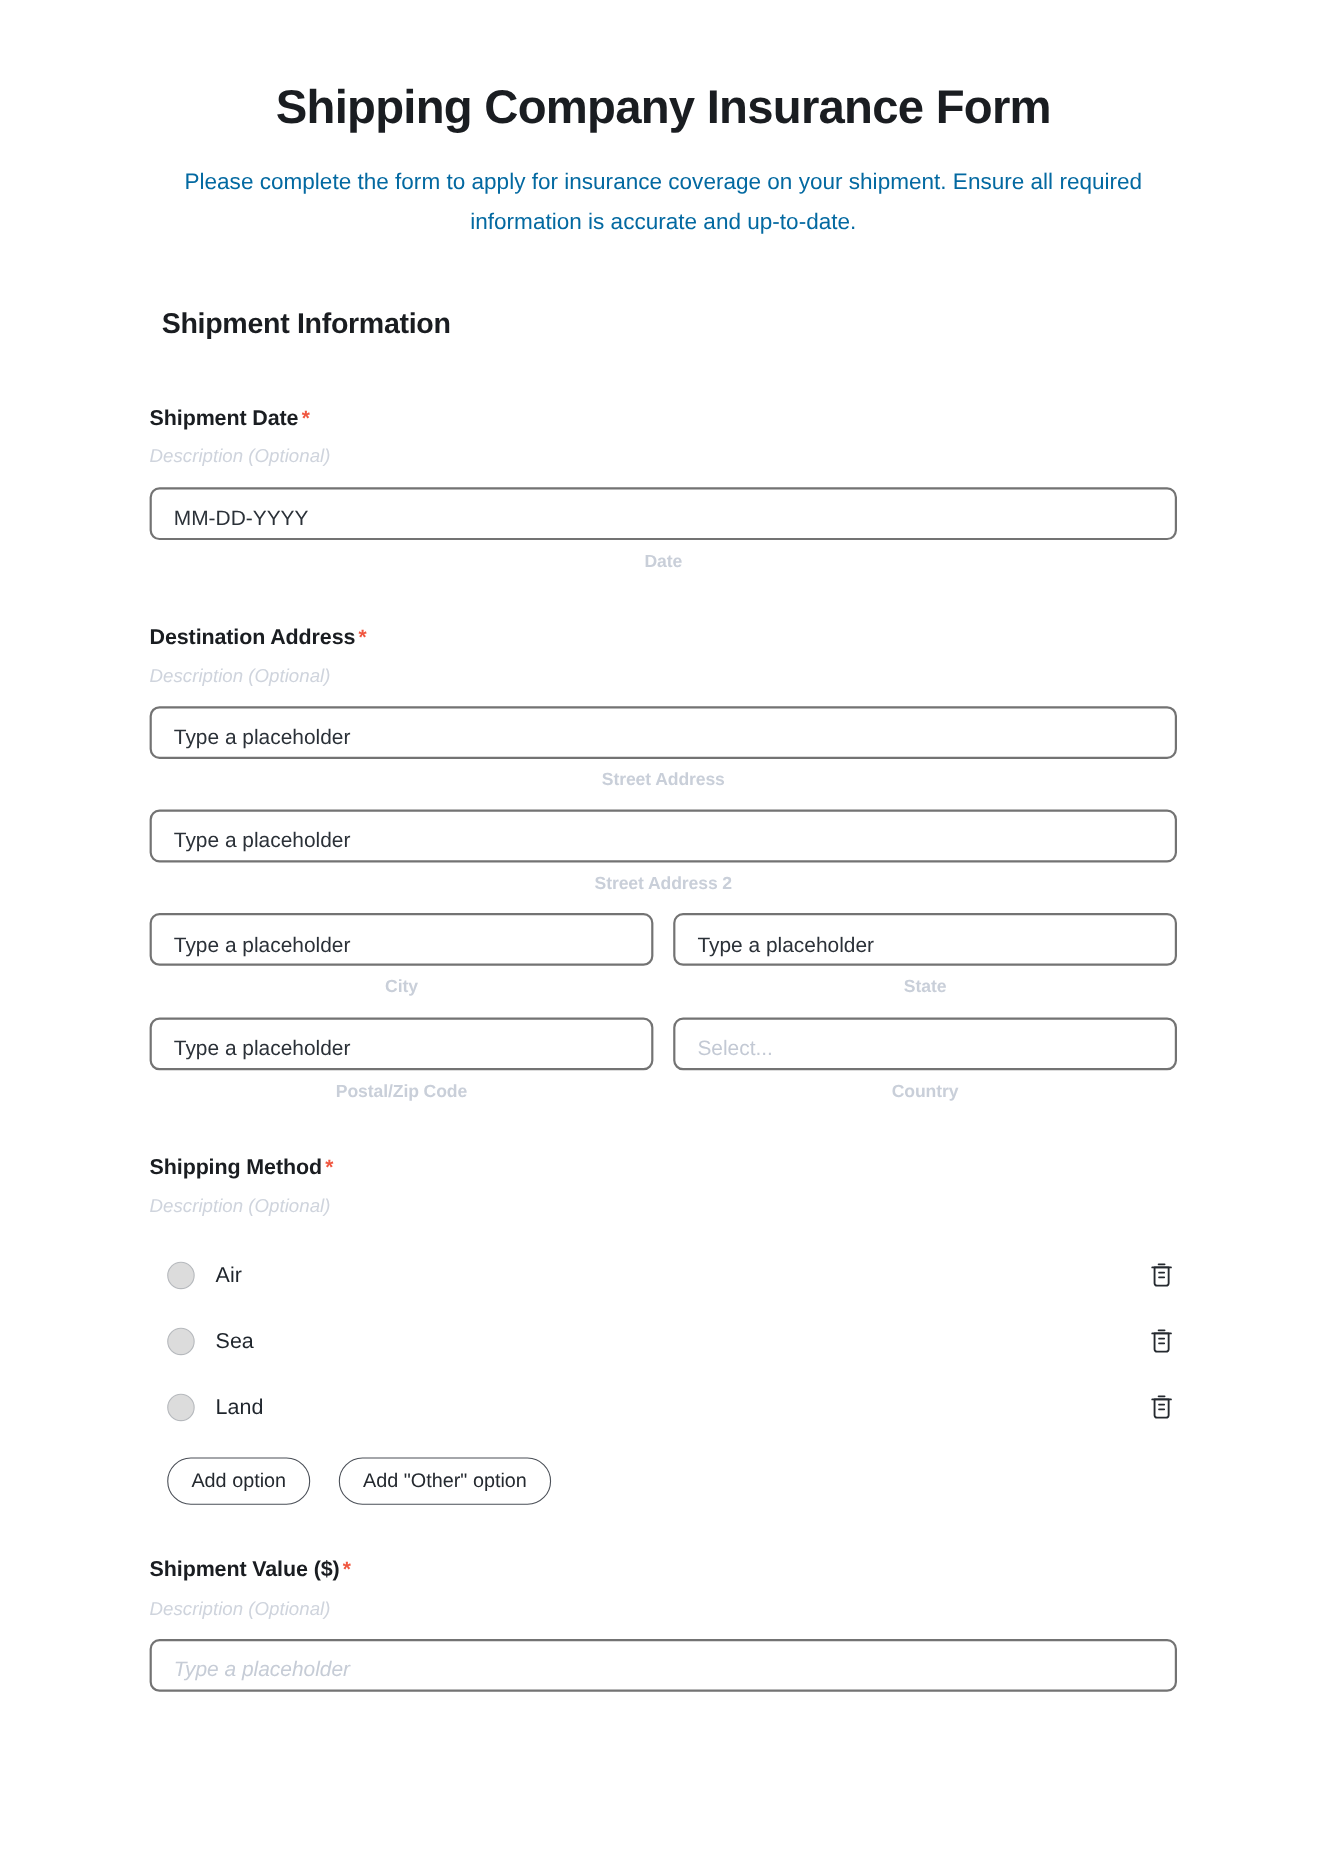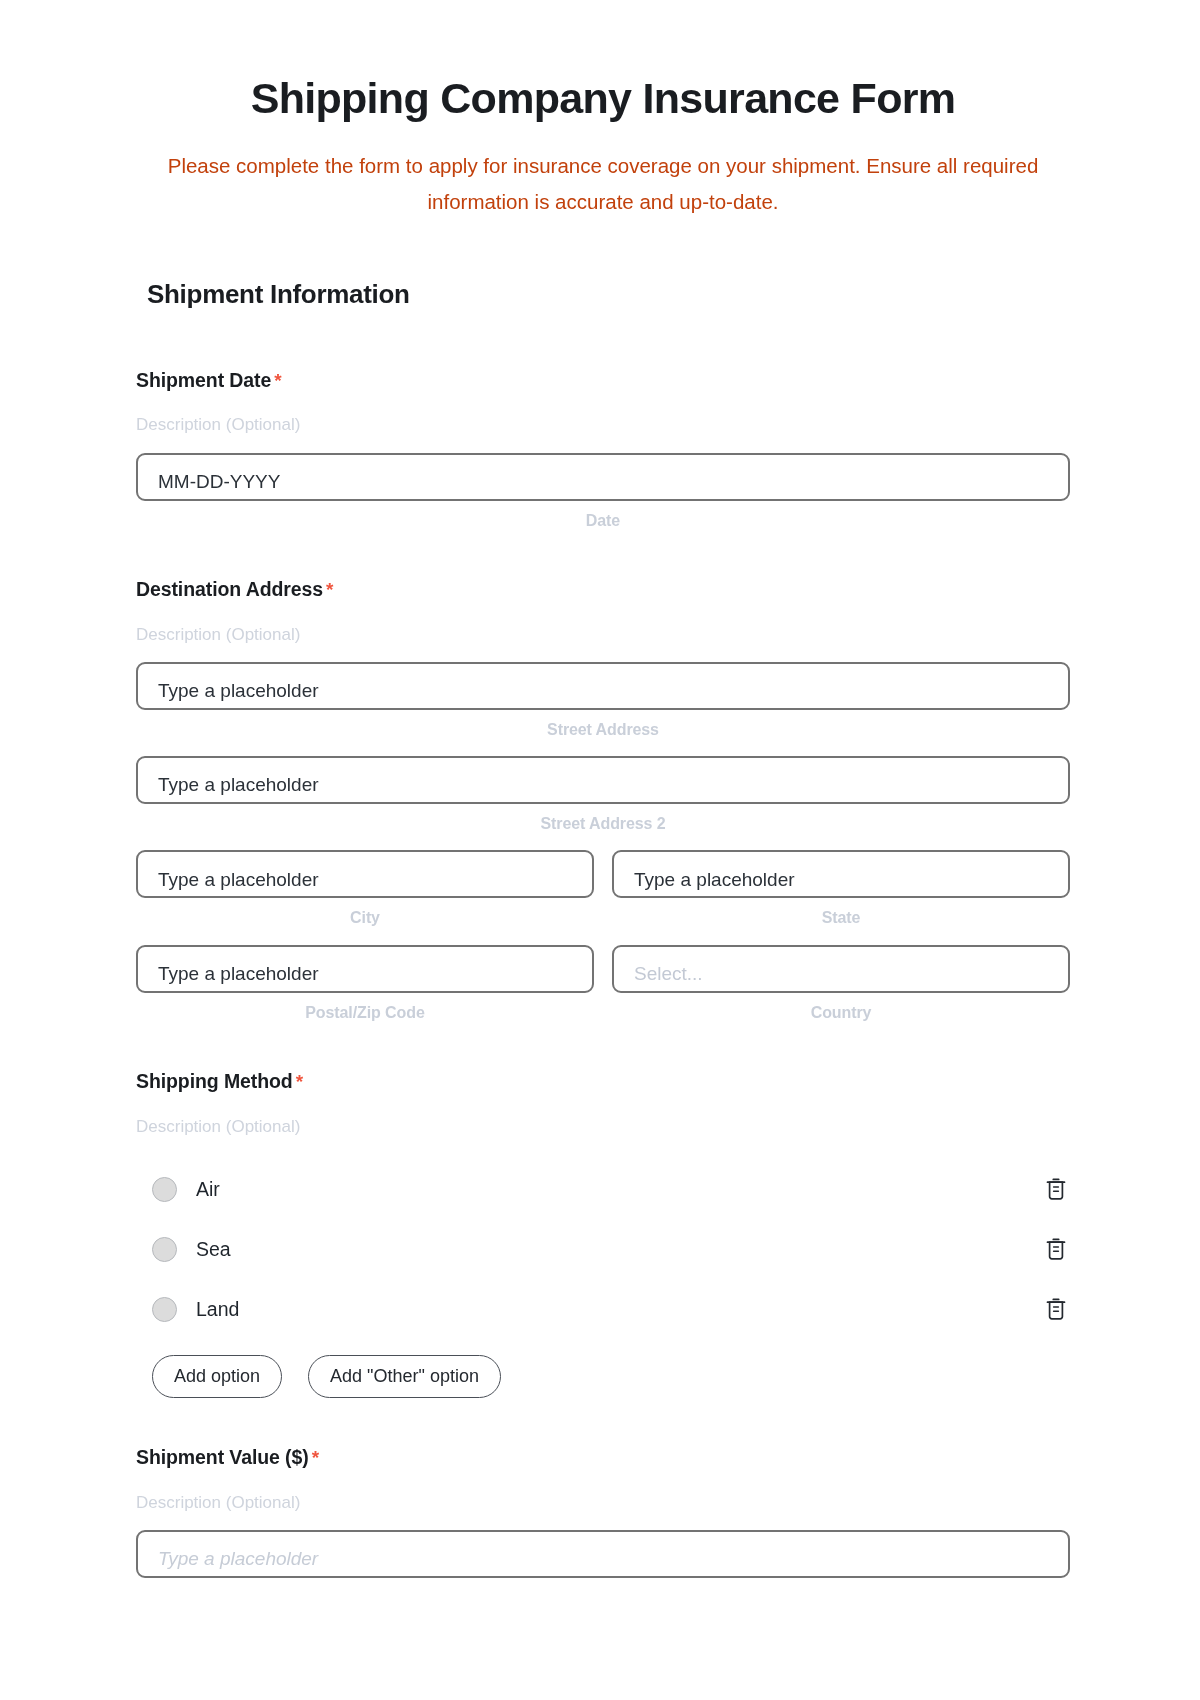--- a/index.html
+++ b/index.html
@@ -33,21 +33,21 @@
     letter-spacing: -0.7px;
     color: #1a1d21;
   }
   .form-subtitle {
     margin: 22px auto 0;
     max-width: 910px;
     text-align: center;
     font-size: 20.5px;
     line-height: 1.75;
     font-weight: 400;
-    color: #c2410c;
+    color: #0369a1;
   }
   
   .section-heading {
     margin: 11px;
     padding-top: 48px;
     font-size: 26px;
     font-weight: 700;
     letter-spacing: -0.3px;
     color: #1a1d21;
   }
@@ -62,22 +62,23 @@
     letter-spacing: -0.1px;
     line-height: 1.2;
   }
   .req-star {
     color: #f0563f;
     font-weight: 700;
     font-size: 19px;
     margin-left: 3px;
   }
   .field-desc {
-    margin-top: 23px;
+    margin-top: 13px;
     font-size: 17px;
+    font-style: italic;
     font-weight: 400;
     color: #cfd4dd;
     line-height: 1.2;
   }
   
   .input-box {
     margin-top: 17px;
     height: 48px;
     box-sizing: border-box;
     border: 2px solid #737373;

